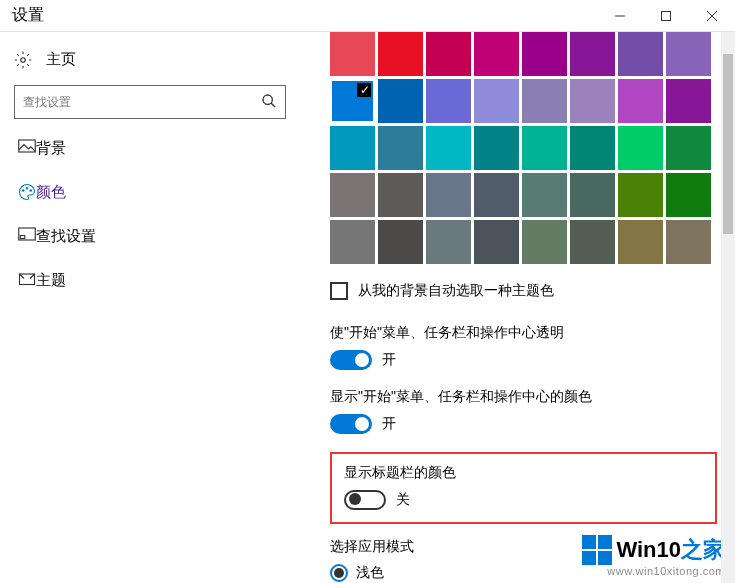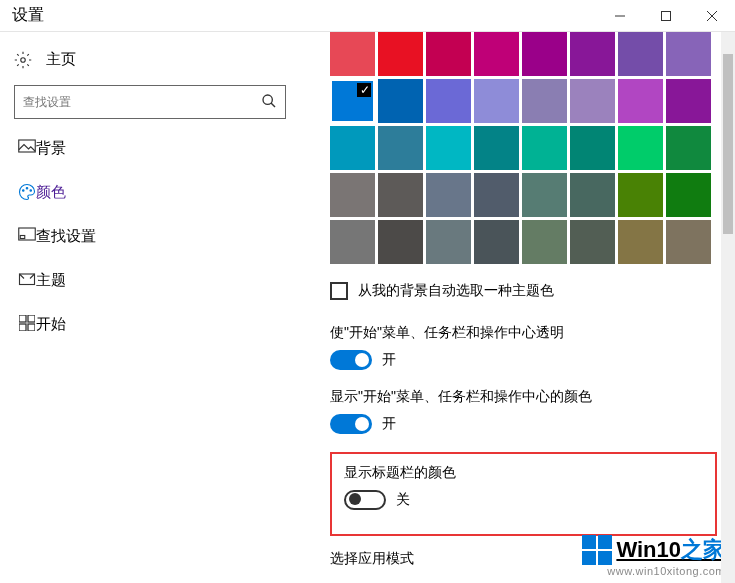--- a/index.html
+++ b/index.html
@@ -47,21 +47,21 @@
 .highlight-box { border: 2px solid #e83535; padding: 10px 12px 12px 12px; margin-bottom: 14px; }
 
 .radio-row { display: flex; align-items: center; gap: 8px; }
 .radio { width: 18px; height: 18px; border: 2px solid #0078d7; border-radius: 50%; display: flex; align-items: center; justify-content: center; }
 .radio .dot { width: 10px; height: 10px; background: #333; border-radius: 50%; }
 
 .watermark { position: absolute; right: 10px; bottom: 6px; text-align: right; }
 .watermark .wm-top { display: flex; align-items: center; justify-content: flex-end; gap: 4px; }
 .wm-logo { display: grid; grid-template-columns: 14px 14px; grid-template-rows: 14px 14px; gap: 2px; }
 .wm-logo span { background: #0078d7; }
-.wm-text { font-size: 22px; font-weight: bold; text-decoration: underline; }
+.wm-text { font-size: 22px; font-weight: bold; }
 .wm-text .zh { color: #0078d7; }
 .wm-url { font-size: 11px; color: #8a8a8a; letter-spacing: 0.5px; }
 
 .scrollbar { position: absolute; right: 0; top: 32px; bottom: 0; width: 14px; background: #f0f0f0; }
 .scrollthumb { position: absolute; left: 2px; right: 2px; top: 22px; height: 180px; background: #c0c0c0; }
 </style>
 </head>
 <body>
 
 <div class="titlebar">
@@ -135,31 +135,20 @@
       <span>查找设置</span>
     </div>
     <div class="nav-item">
       <span class="nicon">
           <svg width="18" height="18" viewBox="0 0 24 24" fill="none" stroke="#333" stroke-width="1.5">
             <rect x="2" y="4" width="20" height="14"></rect>
             <path d="M2 4l6 6M22 4l-6 6"></path>
           </svg>
         </span>
       <span>主题</span>
-    </div>
-    <div class="nav-item">
-      <span class="nicon">
-          <svg width="16" height="16" viewBox="0 0 16 16" fill="none" stroke="#333" stroke-width="1.3">
-            <rect x="0" y="0" width="7" height="7"></rect>
-            <rect x="9" y="0" width="7" height="7"></rect>
-            <rect x="0" y="9" width="7" height="7"></rect>
-            <rect x="9" y="9" width="7" height="7"></rect>
-          </svg>
-        </span>
-      <span>开始</span>
     </div>
   </div>
 
   <div class="content">
     <div class="color-grid" id="color-grid">
         <div class="color-swatch" style="background: rgb(231, 72, 86);"></div>
         <div class="color-swatch" style="background: rgb(232, 17, 35);"></div>
         <div class="color-swatch" style="background: rgb(195, 0, 82);"></div>
         <div class="color-swatch" style="background: rgb(191, 0, 119);"></div>
         <div class="color-swatch" style="background: rgb(154, 0, 137);"></div>
@@ -217,31 +206,37 @@
 
     <div class="setting-block">
       <div class="lbl">显示"开始"菜单、任务栏和操作中心的颜色</div>
       <div class="toggle-row">
         <div class="toggle on"></div>
         <span class="tstate">开</span>
       </div>
     </div>
 
     <div class="highlight-box">
-      <div class="setting-block" style="margin-bottom:12px">
+      <div class="setting-block" style="margin-bottom:0">
         <div class="lbl">显示标题栏的颜色</div>
         <div class="toggle-row">
           <div class="toggle off"></div>
           <span class="tstate">关</span>
         </div>
       </div>
     </div>
 
     <div class="setting-block">
       <div class="lbl">选择应用模式</div>
+      <div class="radio-row">
+        <span class="radio">
+            <span class="dot"></span>
+          </span>
+        <span>浅色</span>
+      </div>
     </div>
 
     <div class="watermark">
       <div class="wm-top">
         <div class="wm-logo">
             <span></span>
             <span></span>
             <span></span>
             <span></span>
           </div>

